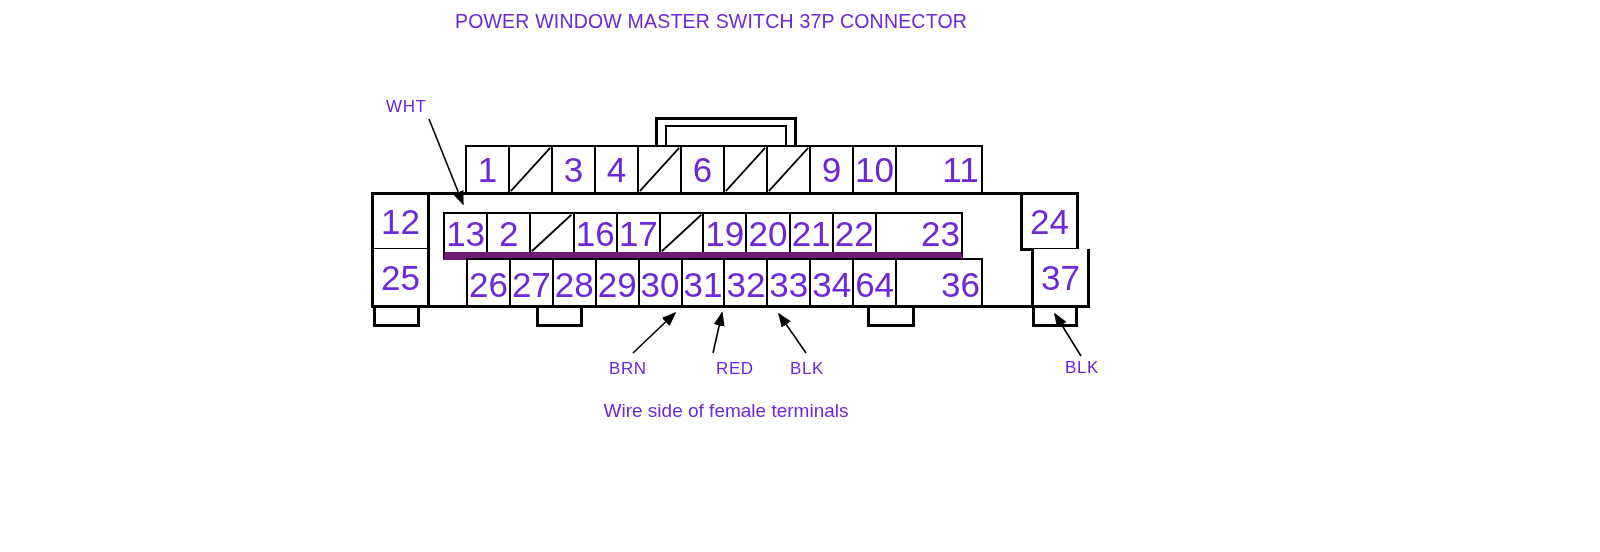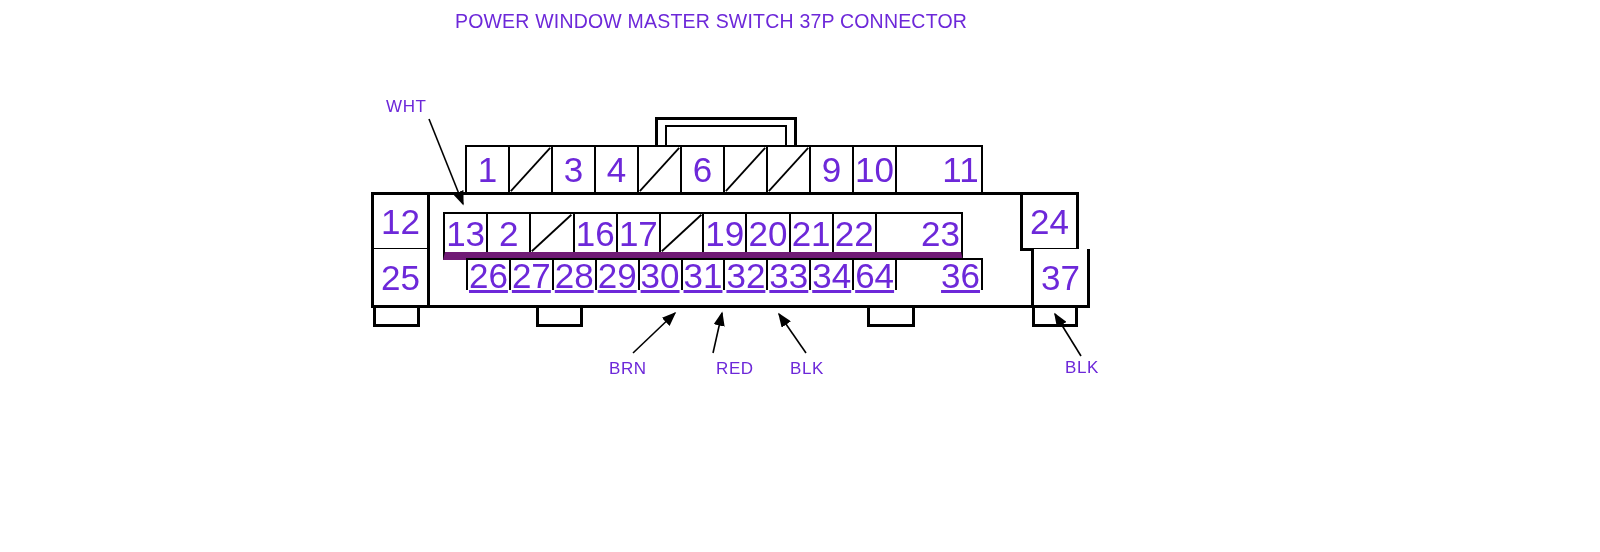--- a/index.html
+++ b/index.html
@@ -20,21 +20,21 @@
     position:absolute;left:665px;top:125px;width:122px;height:22px;
     box-sizing:border-box;border:2px solid #000;border-bottom:none;background:transparent;
   }
   
   .row{
     position:absolute;display:flex;box-sizing:border-box;background:#fff;
     border:2px solid #000;border-bottom:none;
   }
   .row-top{left:465px;top:145px;width:518px;height:47px;}
   .row-mid{left:443px;top:212px;width:520px;height:48px;border-bottom:8px solid #701a75;}
-  .row-bot{left:466px;top:258px;width:517px;height:32px;text-decoration:underline;}
+  .row-bot{left:466px;top:258px;width:517px;height:50px;}
   .cell{
     flex:1;position:relative;display:flex;align-items:center;justify-content:center;
     border-right:2px solid #000;font-size:35px;line-height:1;
   }
   .cell:last-child{border-right:none;padding-left:43px;}
   .slash{position:absolute;left:0;top:0;width:100%;height:100%;display:block;}
   .slash line{stroke:#000;stroke-width:1.8;}
   
   .body-frame{
     position:absolute;left:371px;top:192px;width:708px;height:116px;
@@ -172,14 +172,15 @@
     <line x1="806" y1="353" x2="779" y2="314" marker-end="url(#arrowhead)"></line>
     <line x1="1081" y1="356" x2="1055" y2="314" marker-end="url(#arrowhead)"></line>
   </svg>
 
   <div class="wire-label lbl-wht">WHT</div>
   <div class="wire-label lbl-brn">BRN</div>
   <div class="wire-label lbl-red">RED</div>
   <div class="wire-label lbl-blk">BLK</div>
   <div class="wire-label lbl-blk2">BLK</div>
 
+  <div class="caption">Wire side of female terminals</div>
 
 </div>
 
 </body></html>

